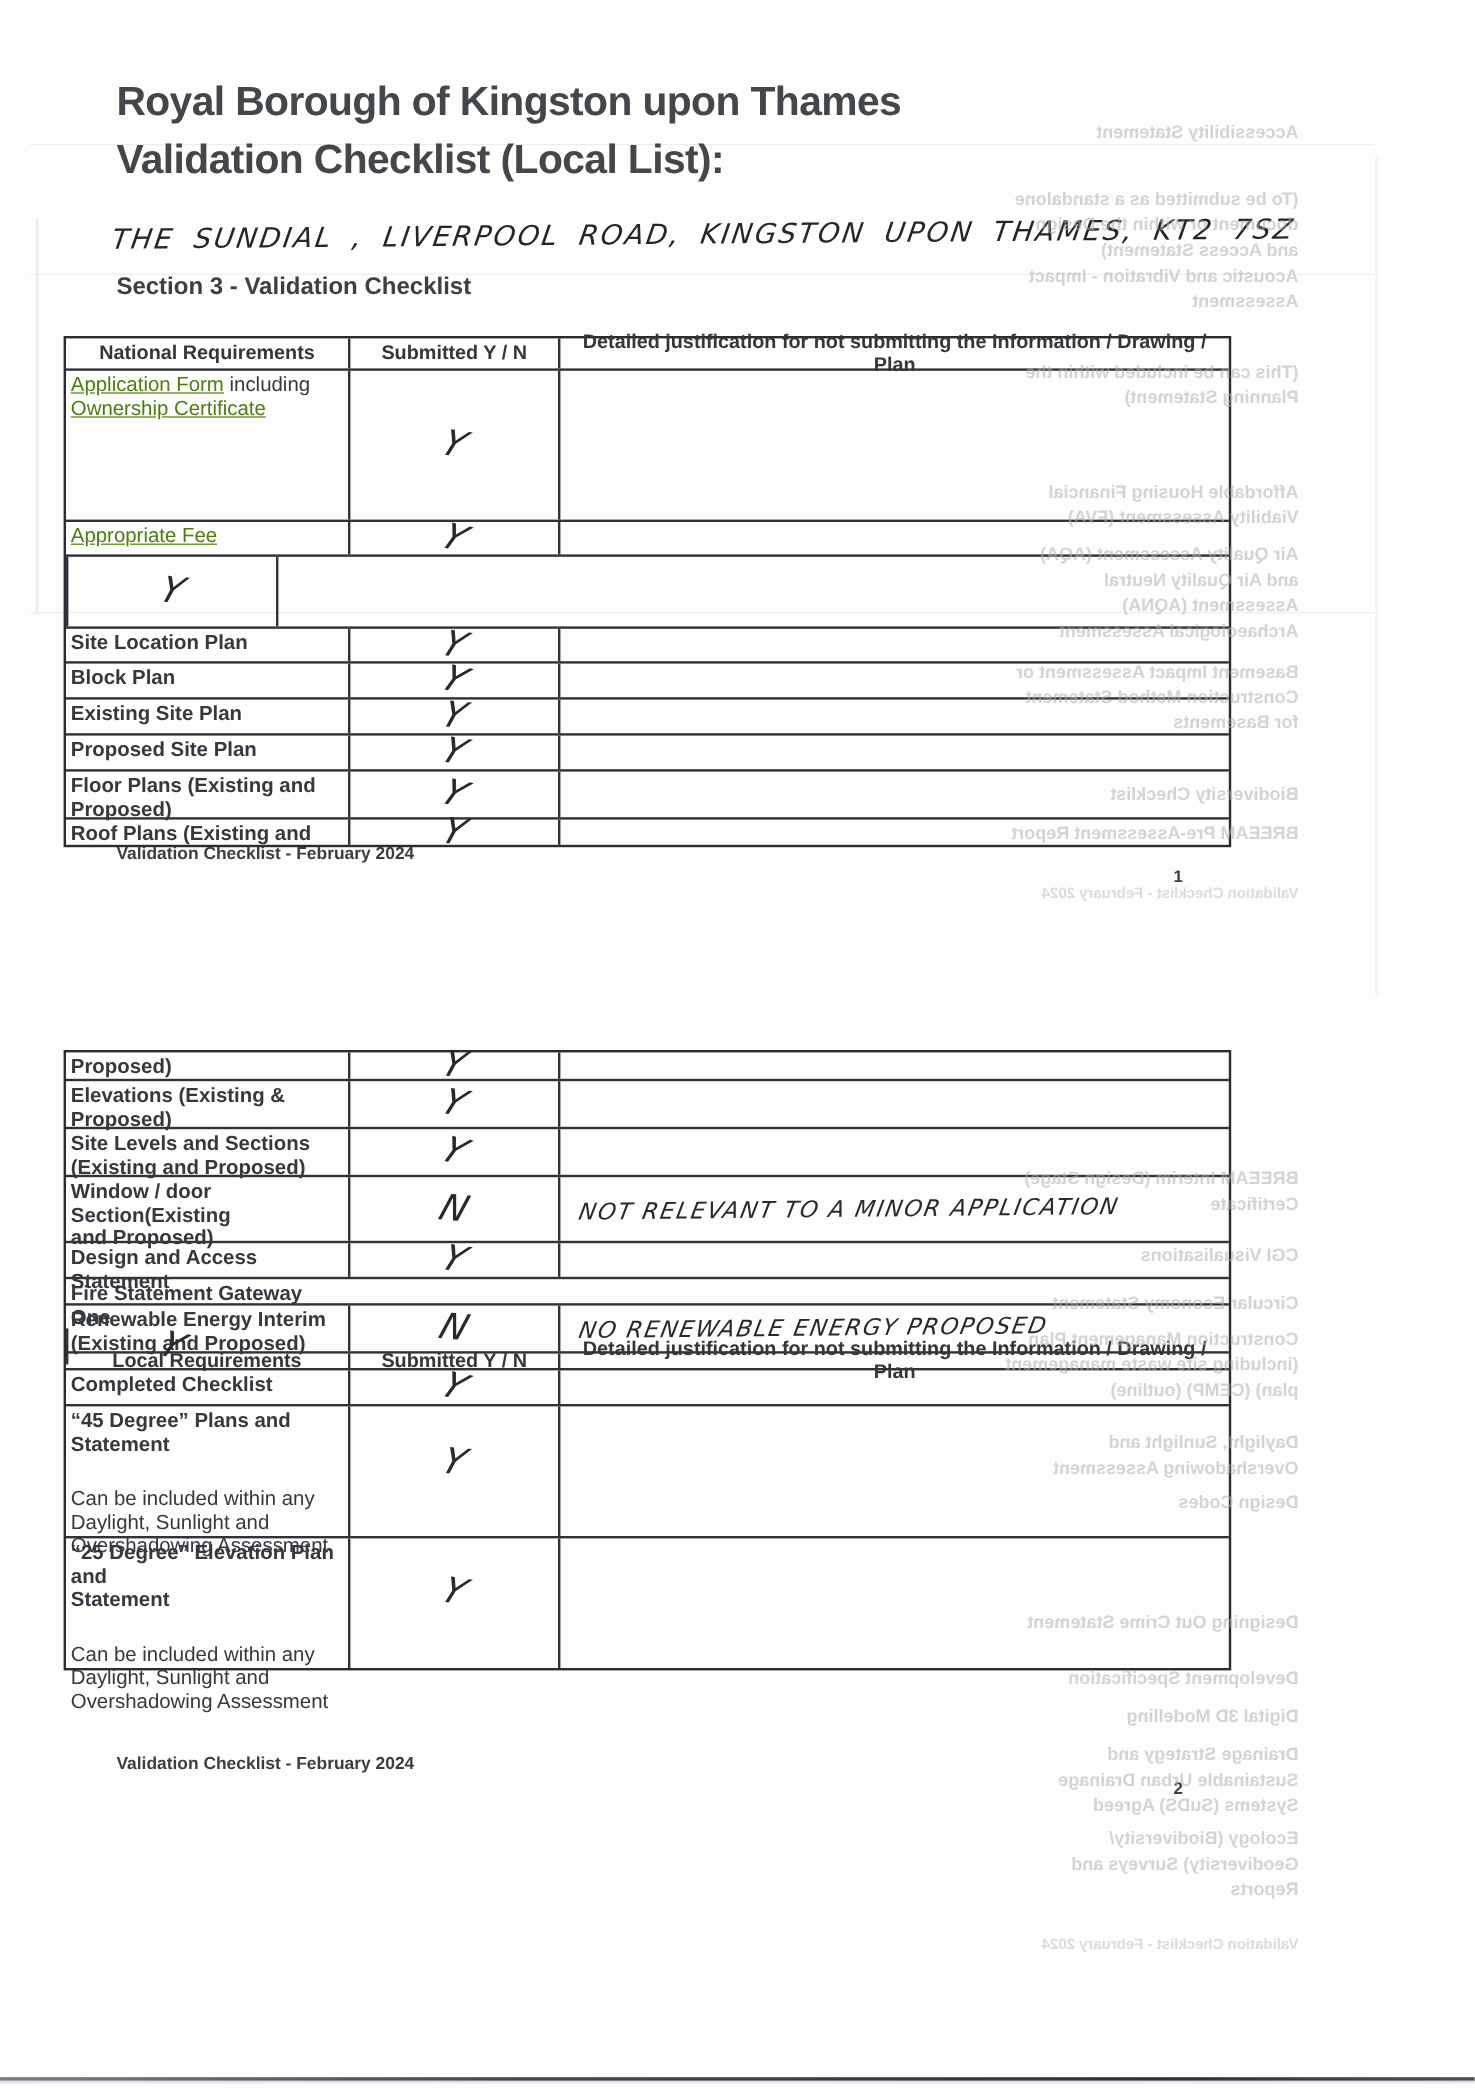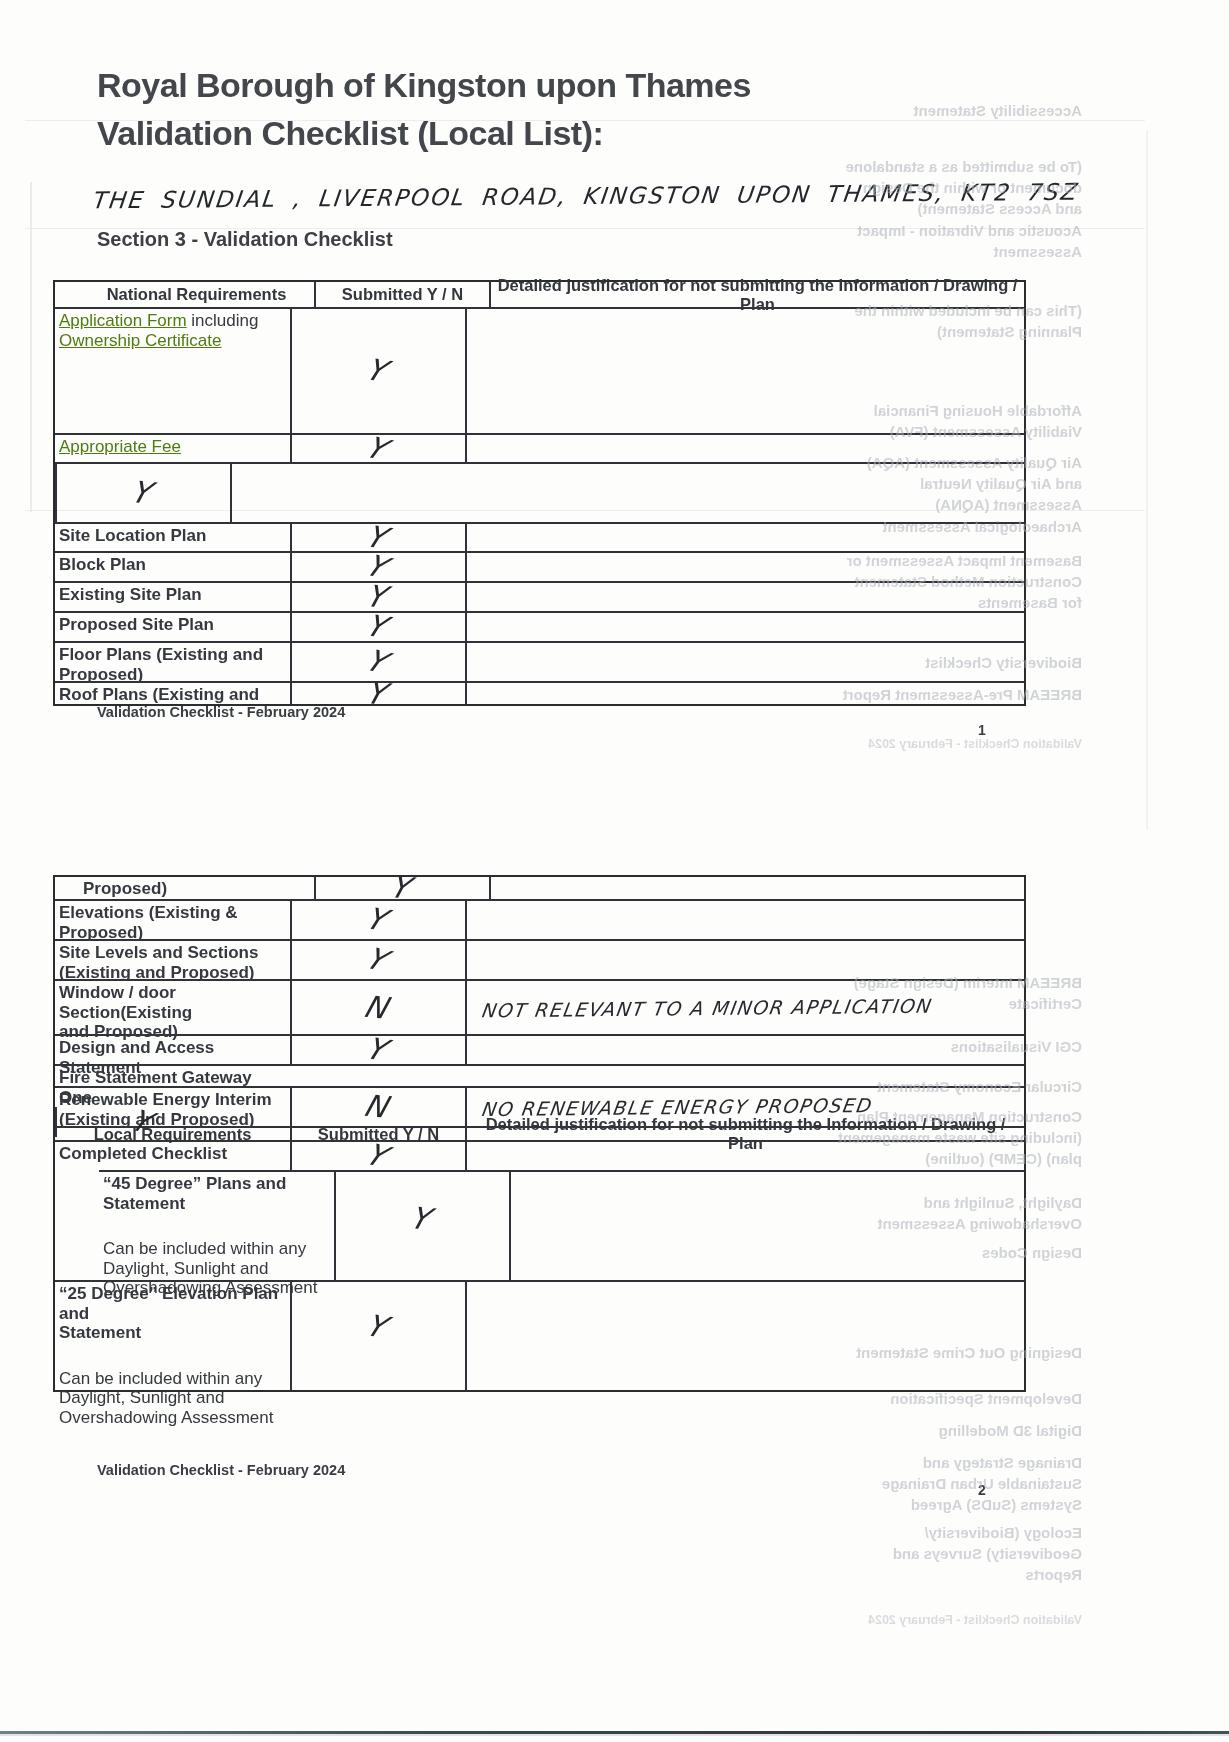--- a/index.html
+++ b/index.html
@@ -27,21 +27,21 @@
   }
   .hw-mark{font-size:30px;line-height:1;display:inline-block;}
   .hw-note{font-size:19px;letter-spacing:1.5px;transform:skewX(-11deg) rotate(-0.6deg);white-space:nowrap;}
 
   
   .vtable{
     position:absolute;left:53px;width:973px;border:2px solid #2b2c30;
     background:transparent;box-sizing:border-box;
   }
   .trow{display:flex;box-sizing:border-box;border-top:2px solid #313237;}
-  .trow:first-child{border-top:none;padding-left:24px;}
+  .trow:first-child{border-top:none;}
   .tcell{box-sizing:border-box;overflow:visible;}
   .tc1{width:235px;}
   .tc2{width:175px;border-left:2px solid #313237;}
   .tc3{flex:1;border-left:2px solid #313237;}
   .hcell{
     display:flex;align-items:center;justify-content:center;text-align:center;
     font-weight:bold;font-size:16.5px;color:#33373c;padding:1px 2px;
   }
   .label-cell{padding:2px 2px 0 4px;font-size:17px;line-height:1.15;font-weight:bold;color:#35393f;}
   .label-cell .link{color:#4d7c0f;text-decoration:underline;font-weight:normal;}
@@ -220,21 +220,21 @@
         <div class="tcell hcell tc2">Submitted Y / N</div>
         <div class="tcell hcell tc3">Detailed justification for not submitting the Information / Drawing / Plan</div>
       </div>
       <div class="trow" style="height: 30px;">
         <div class="tcell tc1 label-cell"><span class="boldtxt">Completed Checklist</span></div>
         <div class="tcell tc2 mark-cell">
           <span class="hw hw-mark" style="transform: rotate(13deg) skewX(-13deg);">Y</span>
         </div>
         <div class="tcell tc3 note-cell"></div>
       </div>
-      <div class="trow" style="height: 110px; margin-left: 44px;">
+      <div class="trow" style="height: 110px;">
         <div class="tcell tc1 label-cell"><span class="boldtxt">“45 Degree” Plans and</span><br><span class="boldtxt">Statement</span><span class="line-gap"></span><span class="plain">Can be included within any</span><br><span class="plain">Daylight, Sunlight and</span><br><span class="plain">Overshadowing Assessment</span></div>
         <div class="tcell tc2 mark-cell" style="align-items: flex-start;">
           <span class="hw hw-mark" style="transform: rotate(5deg) skewX(-13deg); margin-top: 32px;">Y</span>
         </div>
         <div class="tcell tc3 note-cell"></div>
       </div>
       <div class="trow" style="height: 110px;">
         <div class="tcell tc1 label-cell"><span class="boldtxt">“25 Degree” Elevation Plan and</span><br><span class="boldtxt">Statement</span><span class="line-gap"></span><span class="plain">Can be included within any</span><br><span class="plain">Daylight, Sunlight and</span><br><span class="plain">Overshadowing Assessment</span></div>
         <div class="tcell tc2 mark-cell" style="align-items: flex-start;">
           <span class="hw hw-mark" style="transform: rotate(9deg) skewX(-13deg); margin-top: 30px;">Y</span>

